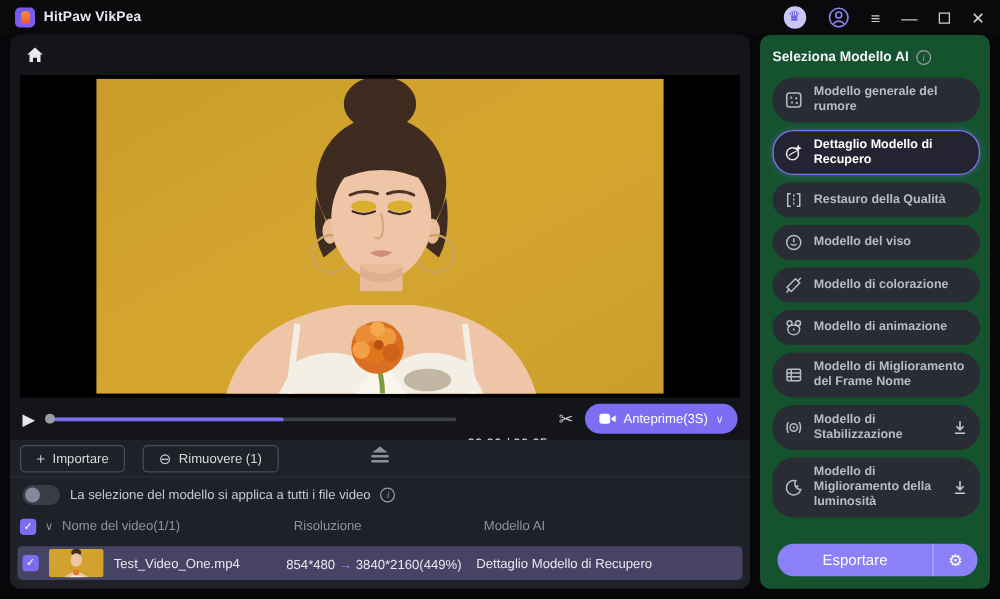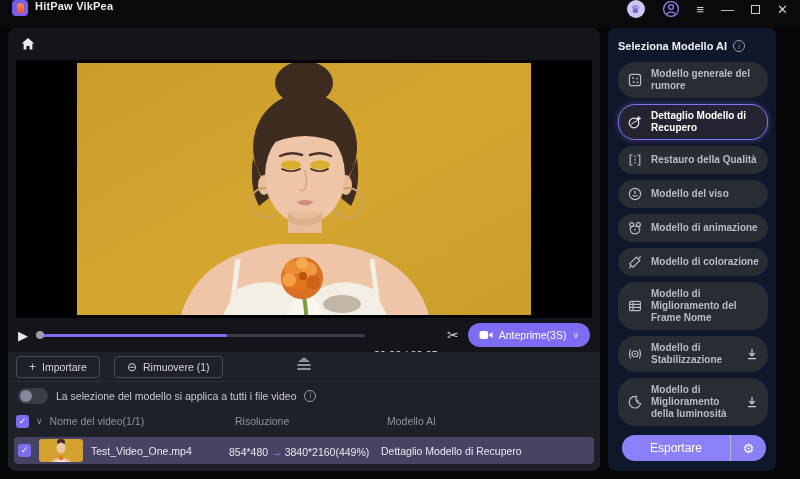--- a/index.html
+++ b/index.html
@@ -2,21 +2,21 @@
 <html><head>
 <meta charset="utf-8">
 <style>
   * { margin:0; padding:0; box-sizing:border-box; }
   html,body { width:800px; height:479px; background:#070709; overflow:hidden;
               font-family:"Liberation Sans", sans-serif; }
   .window { position:relative; width:800px; height:479px; background:#070709; }
 
   
   .titlebar { position:absolute; left:0; top:0; width:800px; height:28px;
-              display:flex; align-items:flex-start; padding:0 12px; background:#0a0a0d; }
+              display:flex; align-items:center; padding:0 12px; background:#0a0a0d; }
   .logo { width:16px; height:16px; border-radius:4px; margin-right:7px; position:relative;
           background:linear-gradient(135deg,#6a5cf0,#8a5cf0); overflow:hidden; }
   .logo .flame { position:absolute; left:5px; top:3px; width:7px; height:10px; border-radius:3px 3px 2px 2px;
                  background:linear-gradient(180deg,#ff8a3c,#f4572b); }
   .app-title { color:#e9eaef; font-size:11px; font-weight:bold; letter-spacing:.2px; }
   .tb-right { margin-left:auto; display:flex; align-items:center; gap:17px; }
   .vip-btn { width:18px; height:18px; border-radius:50%; background:#ccc6f4; display:flex;
              align-items:center; justify-content:center; color:#5b4fd1; font-size:11px; line-height:1; cursor:pointer; }
   .acct-btn { width:18px; height:18px; cursor:pointer; display:flex; align-items:center; justify-content:center; }
   .tb-glyph { color:#cfd0d4; font-size:13px; cursor:pointer; line-height:1; }
@@ -72,22 +72,22 @@
   .hdr-chevron { color:#8f93a0; font-size:9px; cursor:pointer; line-height:1; }
 
   .file-row { height:27px; margin:4px 6px 0 6px; background:#474364; border-radius:4px;
               display:flex; align-items:center; padding:0 8px 0 4px; cursor:pointer; }
   .file-row .col-name { gap:8px; }
   .thumb { width:44px; height:23px; border-radius:3px; overflow:hidden; flex:none; }
   .cell-text { color:#e8e8ee; font-size:10.5px; white-space:nowrap; }
   .res-arrow { color:#9f92ff; font-size:10.5px; padding:0 3px; }
 
   
-  .sidebar { position:absolute; left:608px; top:28px; width:168px; height:443px;
-             background:#0f172a; border-radius:8px; padding:8px 8px 0 10px; }
+  .sidebar { position:absolute; left:608px; top:28px; width:184px; height:443px;
+             background:#14532d; border-radius:8px; padding:8px 8px 0 10px; }
   .sb-title-row { display:flex; align-items:center; gap:6px; height:20px; margin-bottom:6px; }
   .sb-title { color:#f0f1f5; font-size:11px; font-weight:bold; }
   .model-list { display:flex; flex-direction:column; gap:6px; }
   .model-item { background:#2a2c34; border:1px solid #2a2c34; border-radius:17px; min-height:27px;
                 display:flex; align-items:center; gap:8px; padding:5px 8px; cursor:pointer; }
   .model-item .lbl { color:#b9bcc6; font-size:10px; font-weight:bold; line-height:1.2; flex:1; }
   .model-item.selected { background:#242332; border-color:#8173f2; box-shadow:0 0 6px rgba(129,115,242,.45); }
   .model-item.selected .lbl { color:#ffffff; }
   .mi-icon { flex:none; width:16px; height:16px; }
   .dl-icon { flex:none; width:14px; height:14px; cursor:pointer; }
@@ -302,37 +302,37 @@
         <svg class="mi-icon" viewBox="0 0 16 16" fill="none" stroke="#b9bcc6" stroke-width="1.2">
           <circle cx="8" cy="8" r="5.6"></circle>
           <path d="M5.6 9.2 q2.4 2 4.8 0"></path>
           <path d="M8 5.2 v2.2" stroke-linecap="round"></path>
         </svg>
         <span class="lbl">Modello del viso</span>
       </div>
 
       <div class="model-item">
         <svg class="mi-icon" viewBox="0 0 16 16" fill="none" stroke="#b9bcc6" stroke-width="1.2">
+          <path d="M2.6 9.8 L9.4 3 l3.4 3.4 -6.8 6.8 z"></path>
+          <path d="M11.2 4.8 l2.2 -2.2" stroke-linecap="round"></path>
+          <path d="M4.2 11.4 l-1.6 2.4" stroke-linecap="round"></path>
+        </svg>
+        <span class="lbl">Modello di colorazione</span>
+      </div>
+
+      <div class="model-item">
+        <svg class="mi-icon" viewBox="0 0 16 16" fill="none" stroke="#b9bcc6" stroke-width="1.2">
           <circle cx="4.6" cy="4.6" r="2"></circle>
             <circle cx="11.4" cy="4.6" r="2"></circle>
           <path d="M3.4 8.2 a4.8 4.4 0 1 0 9.2 0 q-1.2 -2.2 -4.6 -2.2 q-3.4 0 -4.6 2.2z"></path>
           <circle cx="8" cy="9.6" r="0.8" fill="#b9bcc6" stroke="none"></circle>
         </svg>
         <span class="lbl">Modello di animazione</span>
       </div>
 
-      <div class="model-item">
-        <svg class="mi-icon" viewBox="0 0 16 16" fill="none" stroke="#b9bcc6" stroke-width="1.2">
-          <path d="M2.6 9.8 L9.4 3 l3.4 3.4 -6.8 6.8 z"></path>
-          <path d="M11.2 4.8 l2.2 -2.2" stroke-linecap="round"></path>
-          <path d="M4.2 11.4 l-1.6 2.4" stroke-linecap="round"></path>
-        </svg>
-        <span class="lbl">Modello di colorazione</span>
-      </div>
-
 
       <div class="model-item">
         <svg class="mi-icon" viewBox="0 0 16 16" fill="none" stroke="#b9bcc6" stroke-width="1.2">
           <rect x="2.6" y="3.4" width="10.8" height="9.2" rx="1.2"></rect>
           <path d="M2.6 6.4 H13.4 M2.6 9.4 H13.4 M6 3.4 V12.6"></path>
         </svg>
         <span class="lbl">Modello di Miglioramento del Frame Nome</span>
       </div>
 
       <div class="model-item">

